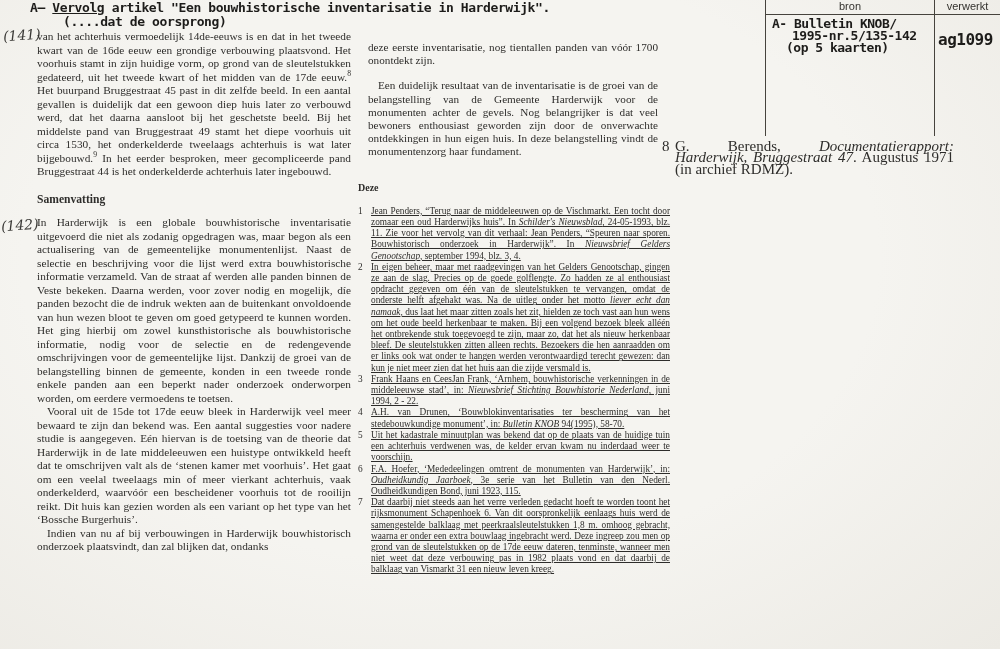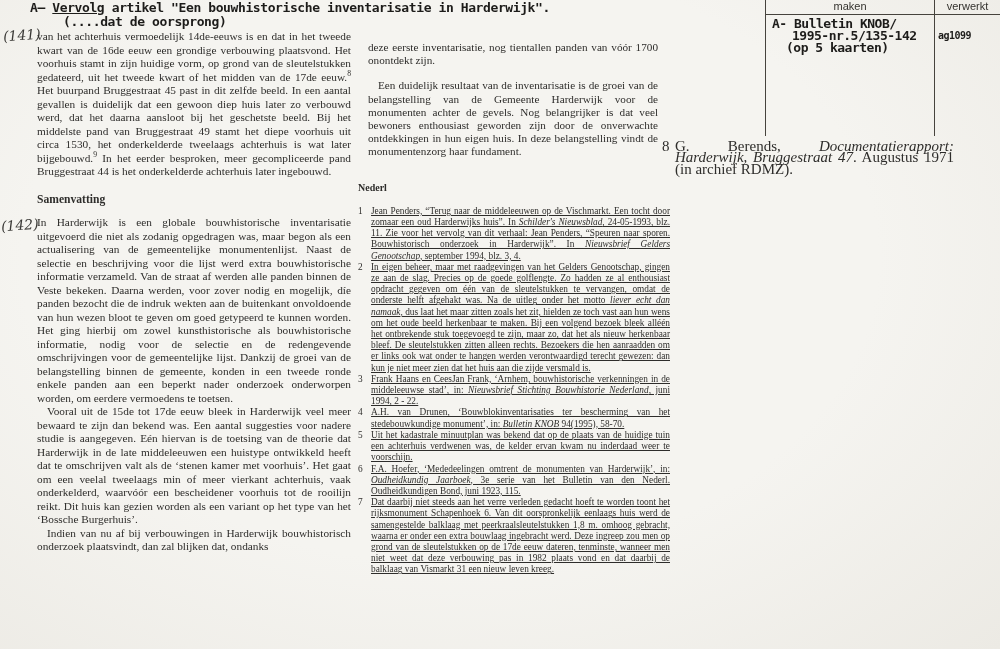--- a/index.html
+++ b/index.html
@@ -36,21 +36,21 @@
   .tbl-line{background:#46433d;}
   .vline1{left:765px;top:0;width:1px;height:136px;}
   .vline2{left:934px;top:0;width:1px;height:136px;}
   .hline{left:765px;top:14px;width:235px;height:1px;}
   .tbl-head{top:0;height:13px;font-family:"Liberation Sans", sans-serif;font-size:11px;color:#35332f;text-align:center;line-height:13px;}
   .head-bron{left:766px;width:168px;}
   .head-verwerkt{left:935px;width:65px;}
   .bron-entry{left:772px;top:18px;font-size:13px;line-height:12px;letter-spacing:-0.5px;font-weight:600;}
   .bron-entry .l2{margin-left:20px;}
   .bron-entry .l3{margin-left:14px;}
-  .verwerkt-entry{left:938px;top:30px;font-size:10px;letter-spacing:-0.5px;font-weight:600;}
+  .verwerkt-entry{left:938px;top:30px;font-size:16px;letter-spacing:-0.5px;font-weight:600;}
   
   .side-notes{left:662px;top:141px;width:292px;font-size:15px;line-height:11.4px;text-align:justify;}
   .side-notes .fn{padding-left:13px;text-indent:-13px;}
   .side-notes .num{display:inline-block;width:13px;text-indent:0;}
 </style>
 </head>
 <body>
 
 <div class="abs typed typed-header">
   <div class="line1"><span>A— </span><span class="u">Vervolg</span><span> artikel "Een bouwhistorische inventarisatie in Harderwijk".</span></div>
@@ -64,36 +64,36 @@
   <p><span>van het achterhuis vermoedelijk 14de-eeuws is en dat in het tweede kwart van de 16de eeuw een grondige verbouwing plaatsvond. Het voorhuis stamt in zijn huidige vorm, op grond van de sleutelstukken gedateerd, uit het tweede kwart of het midden van de 17de eeuw.</span><sup>8</sup><span> Het buurpand Bruggestraat 45 past in dit zelfde beeld. In een aantal gevallen is duidelijk dat een gewoon diep huis later zo verbouwd werd, dat het daarna aansloot bij het geschetste beeld. Bij het middelste pand van Bruggestraat 49 stamt het diepe voorhuis uit circa 1530, het onderkelderde tweelaags achterhuis is wat later bijgebouwd.</span><sup>9</sup><span> In het eerder besproken, meer gecompliceerde pand Bruggestraat 44 is het onderkelderde achterhuis later ingebouwd.</span></p>
   <h3>Samenvatting</h3>
   <p>In Harderwijk is een globale bouwhistorische inventarisatie uitgevoerd die niet als zodanig opgedragen was, maar begon als een actualisering van de gemeentelijke monumentenlijst. Naast de selectie en beschrijving voor die lijst werd extra bouwhistorische informatie verzameld. Van de straat af werden alle panden binnen de Veste bekeken. Daarna werden, voor zover nodig en mogelijk, díe panden bezocht die de indruk wekten aan de buitenkant onvoldoende van hun wezen bloot te geven om goed getypeerd te kunnen worden. Het ging hierbij om zowel kunsthistorische als bouwhistorische informatie, nodig voor de selectie en de redengevende omschrijvingen voor de gemeentelijke lijst. Dankzij de groei van de belangstelling binnen de gemeente, konden in een tweede ronde enkele panden aan een beperkt nader onderzoek onderworpen worden, om eerdere vermoedens te toetsen.</p>
   <p class="indent">Vooral uit de 15de tot 17de eeuw bleek in Harderwijk veel meer bewaard te zijn dan bekend was. Een aantal suggesties voor nadere studie is aangegeven. Eén hiervan is de toetsing van de theorie dat Harderwijk in de late middeleeuwen een huistype ontwikkeld heeft dat te omschrijven valt als de ‘stenen kamer met voorhuis’. Het gaat om een veelal tweelaags min of meer vierkant achterhuis, vaak onderkelderd, waarvóór een bescheidener voorhuis tot de rooilijn reikt. Dit huis kan gezien worden als een variant op het type van het ‘Bossche Burgerhuis’.</p>
   <p class="indent">Indien van nu af bij verbouwingen in Harderwijk bouwhistorisch onderzoek plaatsvindt, dan zal blijken dat, ondanks</p>
 </div>
 
 <div class="abs col-mid">
   <p>deze eerste inventarisatie, nog tientallen panden van vóór 1700 onontdekt zijn.</p>
   <p class="indent">Een duidelijk resultaat van de inventarisatie is de groei van de belangstelling van de Gemeente Harderwijk voor de monumenten achter de gevels. Nog belangrijker is dat veel bewoners enthousiast geworden zijn door de onverwachte ontdekkingen in hun eigen huis. In deze belangstelling vindt de monumentenzorg haar fundament.</p>
-  <div class="notes-heading">Nederl</div>
+  <div class="notes-heading">Deze</div>
   <ol class="notes">
     <li><span class="num">1</span><span><span>Jean Penders, “Terug naar de middeleeuwen op de Vischmarkt. Een tocht door zomaar een oud Harderwijks huis”. In </span><span class="it">Schilder's Nieuwsblad</span><span>, 24-05-1993, blz. 11. Zie voor het vervolg van dit verhaal: Jean Penders, “Speuren naar sporen. Bouwhistorisch onderzoek in Harderwijk”. In </span><span class="it">Nieuwsbrief Gelders Genootschap</span><span>, september 1994, blz. 3, 4.</span></span></li>
     <li><span class="num">2</span><span><span>In eigen beheer, maar met raadgevingen van het Gelders Genootschap, gingen ze aan de slag. Precies op de goede golflengte. Zo hadden ze al enthousiast opdracht gegeven om één van de sleutelstukken te vervangen, omdat de onderste helft afgehakt was. Na de uitleg onder het motto </span><span class="it">liever echt dan namaak</span><span>, dus laat het maar zitten zoals het zit, hielden ze toch vast aan hun wens om het oude beeld herkenbaar te maken. Bij een volgend bezoek bleek alléén het ontbrekende stuk toegevoegd te zijn, maar zo, dat het als nieuw herkenbaar bleef. De sleutelstukken zitten alleen rechts. Bezoekers die hen aanraadden om er links ook wat onder te hangen werden verontwaardigd terecht gewezen: dan kun je niet meer zien dat het huis aan die zijde versmald is.</span></span></li>
     <li><span class="num">3</span><span><span>Frank Haans en CeesJan Frank, ‘Arnhem, bouwhistorische verkenningen in de middeleeuwse stad’, in: </span><span class="it">Nieuwsbrief Stichting Bouwhistorie Nederland</span><span>, juni 1994, 2 - 22.</span></span></li>
     <li><span class="num">4</span><span><span>A.H. van Drunen, ‘Bouwblokinventarisaties ter bescherming van het stedebouwkundige monument’, in: </span><span class="it">Bulletin KNOB</span><span> 94(1995), 58-70.</span></span></li>
     <li><span class="num">5</span><span><span>Uit het kadastrale minuutplan was bekend dat op de plaats van de huidige tuin een achterhuis verdwenen was, de kelder ervan kwam nu inderdaad weer te voorschijn.</span></span></li>
     <li><span class="num">6</span><span><span>F.A. Hoefer, ‘Mededeelingen omtrent de monumenten van Harderwijk’, in: </span><span class="it">Oudheidkundig Jaarboek</span><span>, 3e serie van het Bulletin van den Nederl. Oudheidkundigen Bond, juni 1923, 115.</span></span></li>
     <li><span class="num">7</span><span><span>Dat daarbij niet steeds aan het verre verleden gedacht hoeft te worden toont het rijksmonument Schapenhoek 6. Van dit oorspronkelijk eenlaags huis werd de samengestelde balklaag met peerkraalsleutelstukken 1,8 m. omhoog gebracht, waarna er onder een extra bouwlaag ingebracht werd. Deze ingreep zou men op grond van de sleutelstukken op de 17de eeuw dateren, tenminste, wanneer men niet weet dat deze verbouwing pas in 1982 plaats vond en dat daarbij de balklaag van Vismarkt 31 een nieuw leven kreeg.</span></span></li>
   </ol>
 </div>
 
 <div class="abs tbl-line vline1"></div>
 <div class="abs tbl-line vline2"></div>
 <div class="abs tbl-line hline"></div>
-<div class="abs tbl-head head-bron">maken</div>
+<div class="abs tbl-head head-bron">bron</div>
 <div class="abs tbl-head head-verwerkt">verwerkt</div>
 <div class="abs typed bron-entry">
   <div class="l1">A- Bulletin KNOB/</div>
   <div class="l2">1995-nr.5/135-142</div>
   <div class="l3">(op 5 kaarten)</div>
 </div>
 <div class="abs typed verwerkt-entry">ag1099</div>
 
 <div class="abs side-notes">
   <div class="fn"><span class="num">8</span><span><span>G. Berends, </span><span class="it">Documentatierapport: Harderwijk, Bruggestraat 47</span><span>. Augustus 1971 (in archief RDMZ).</span></span></div>

